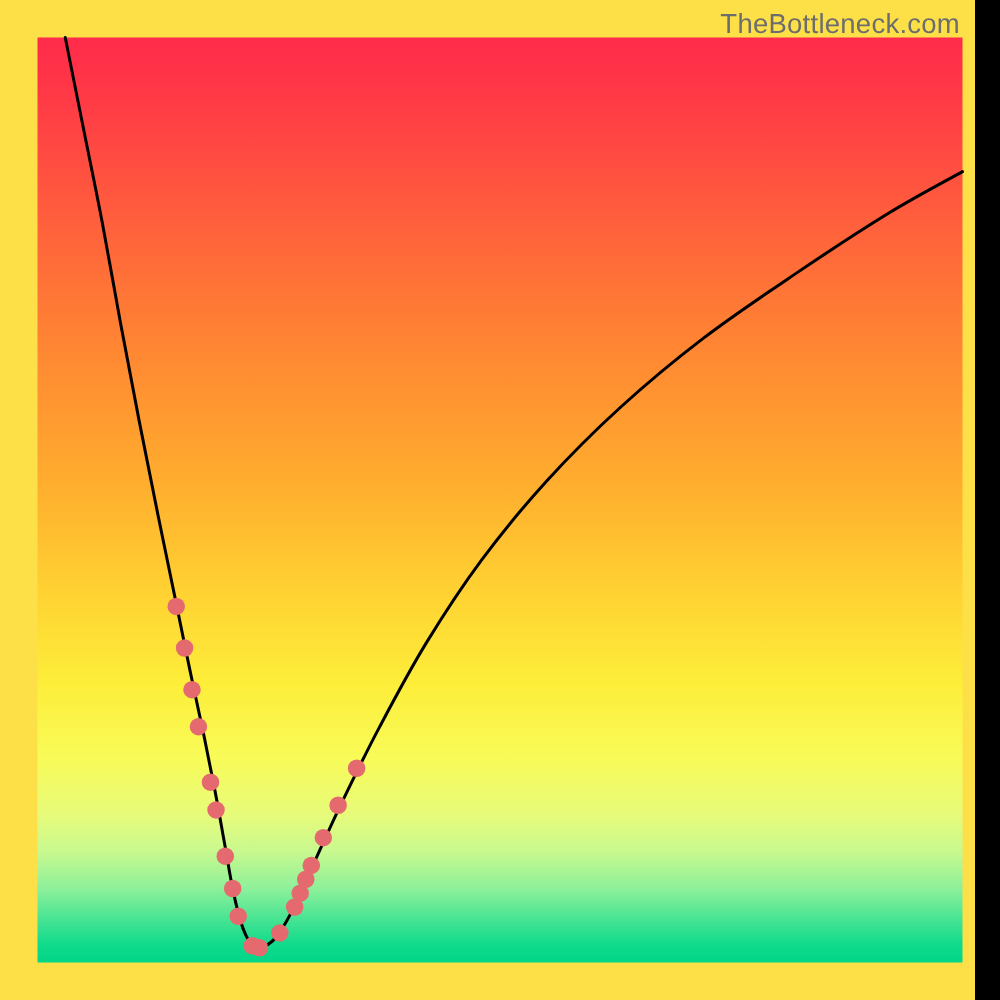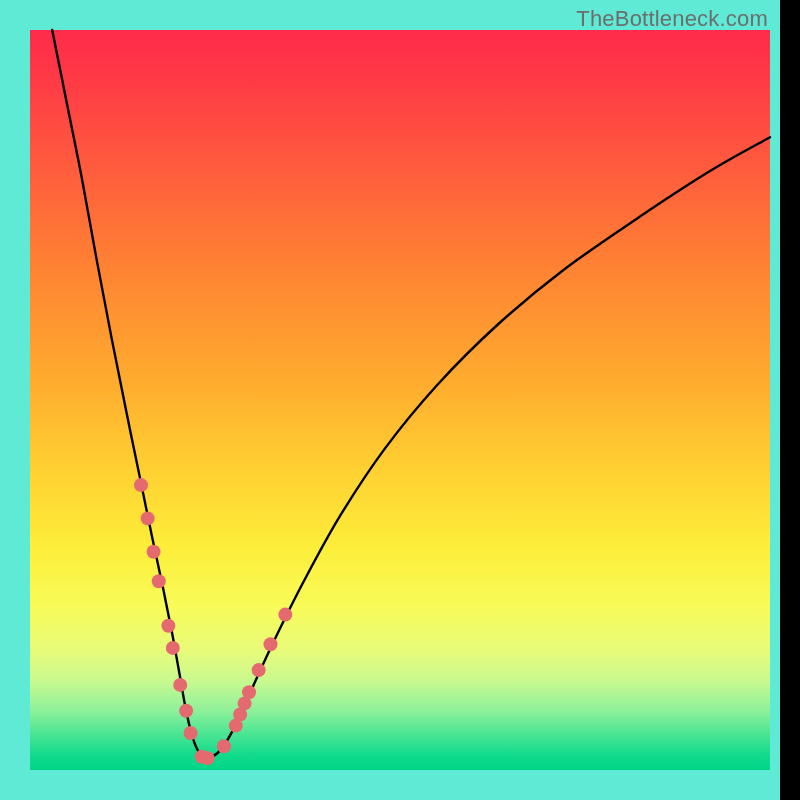--- a/index.html
+++ b/index.html
@@ -10,21 +10,21 @@
     overflow: hidden;
     background: #000;
     font-family: Arial, Helvetica, sans-serif;
   }
   .frame {
     position: absolute;
     left: 0;
     top: 0;
     width: 780px;
     height: 800px;
-    background: #5eead4;
+    background: #fde047;
   }
   .plot-area {
     position: absolute;
     left: 30px;
     top: 30px;
     width: 740px;
     height: 740px;
     background: linear-gradient(
       to bottom,
       #ff2b4b 0%,

